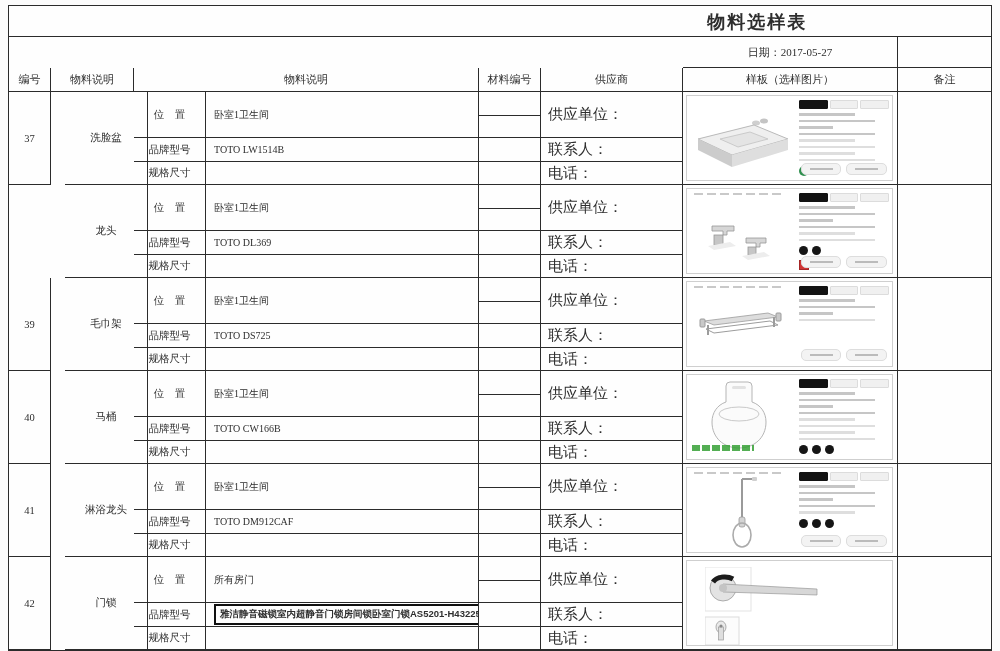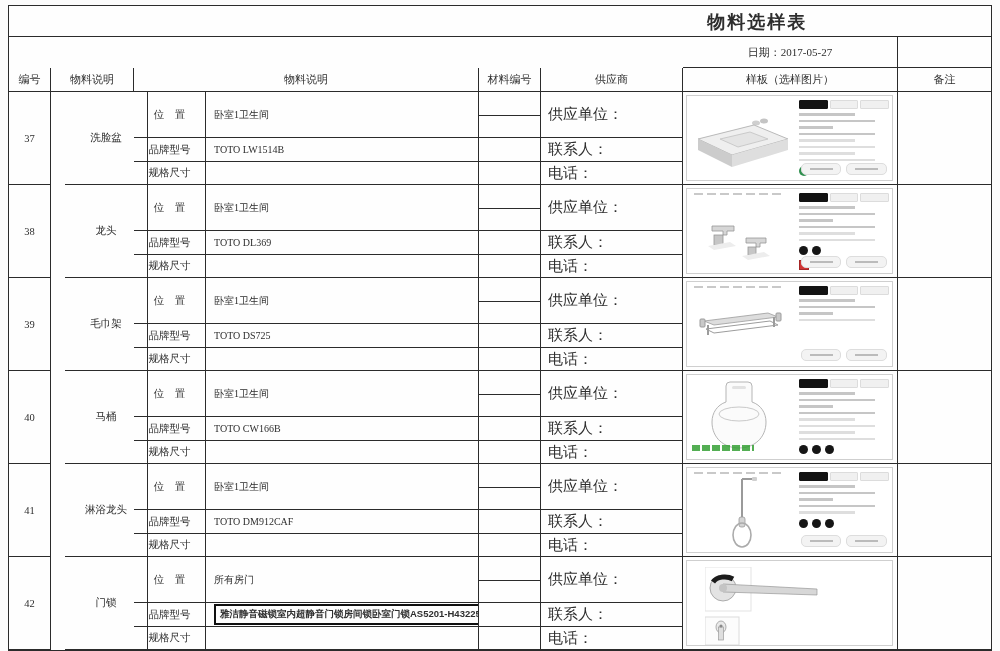--- a/index.html
+++ b/index.html
@@ -151,21 +151,20 @@
                 <span class="btn"></span>
                 <span class="btn"></span>
               </div>
           </div>
         </div>
       </div>
       <div class="cell c-remark noR"></div>
     </div>
 
     <div class="block" style="top:179px">
-      <div class="cell c-id center">38</div>
       <div class="cell c-name center">龙头</div>
       <div class="cell c-lab r1 center">位　置</div>
       <div class="cell c-val r1 vcenter">卧室1卫生间</div>
       <div class="cell c-lab r3 center">品牌型号</div>
       <div class="cell c-val r3 vcenter">TOTO  DL369</div>
       <div class="cell c-lab r4 center">规格尺寸</div>
       <div class="cell c-val r4 vcenter"></div>
       <div class="cell c-mat m1"></div>
       <div class="cell c-mat m2"></div>
       <div class="cell c-mat m3"></div>

